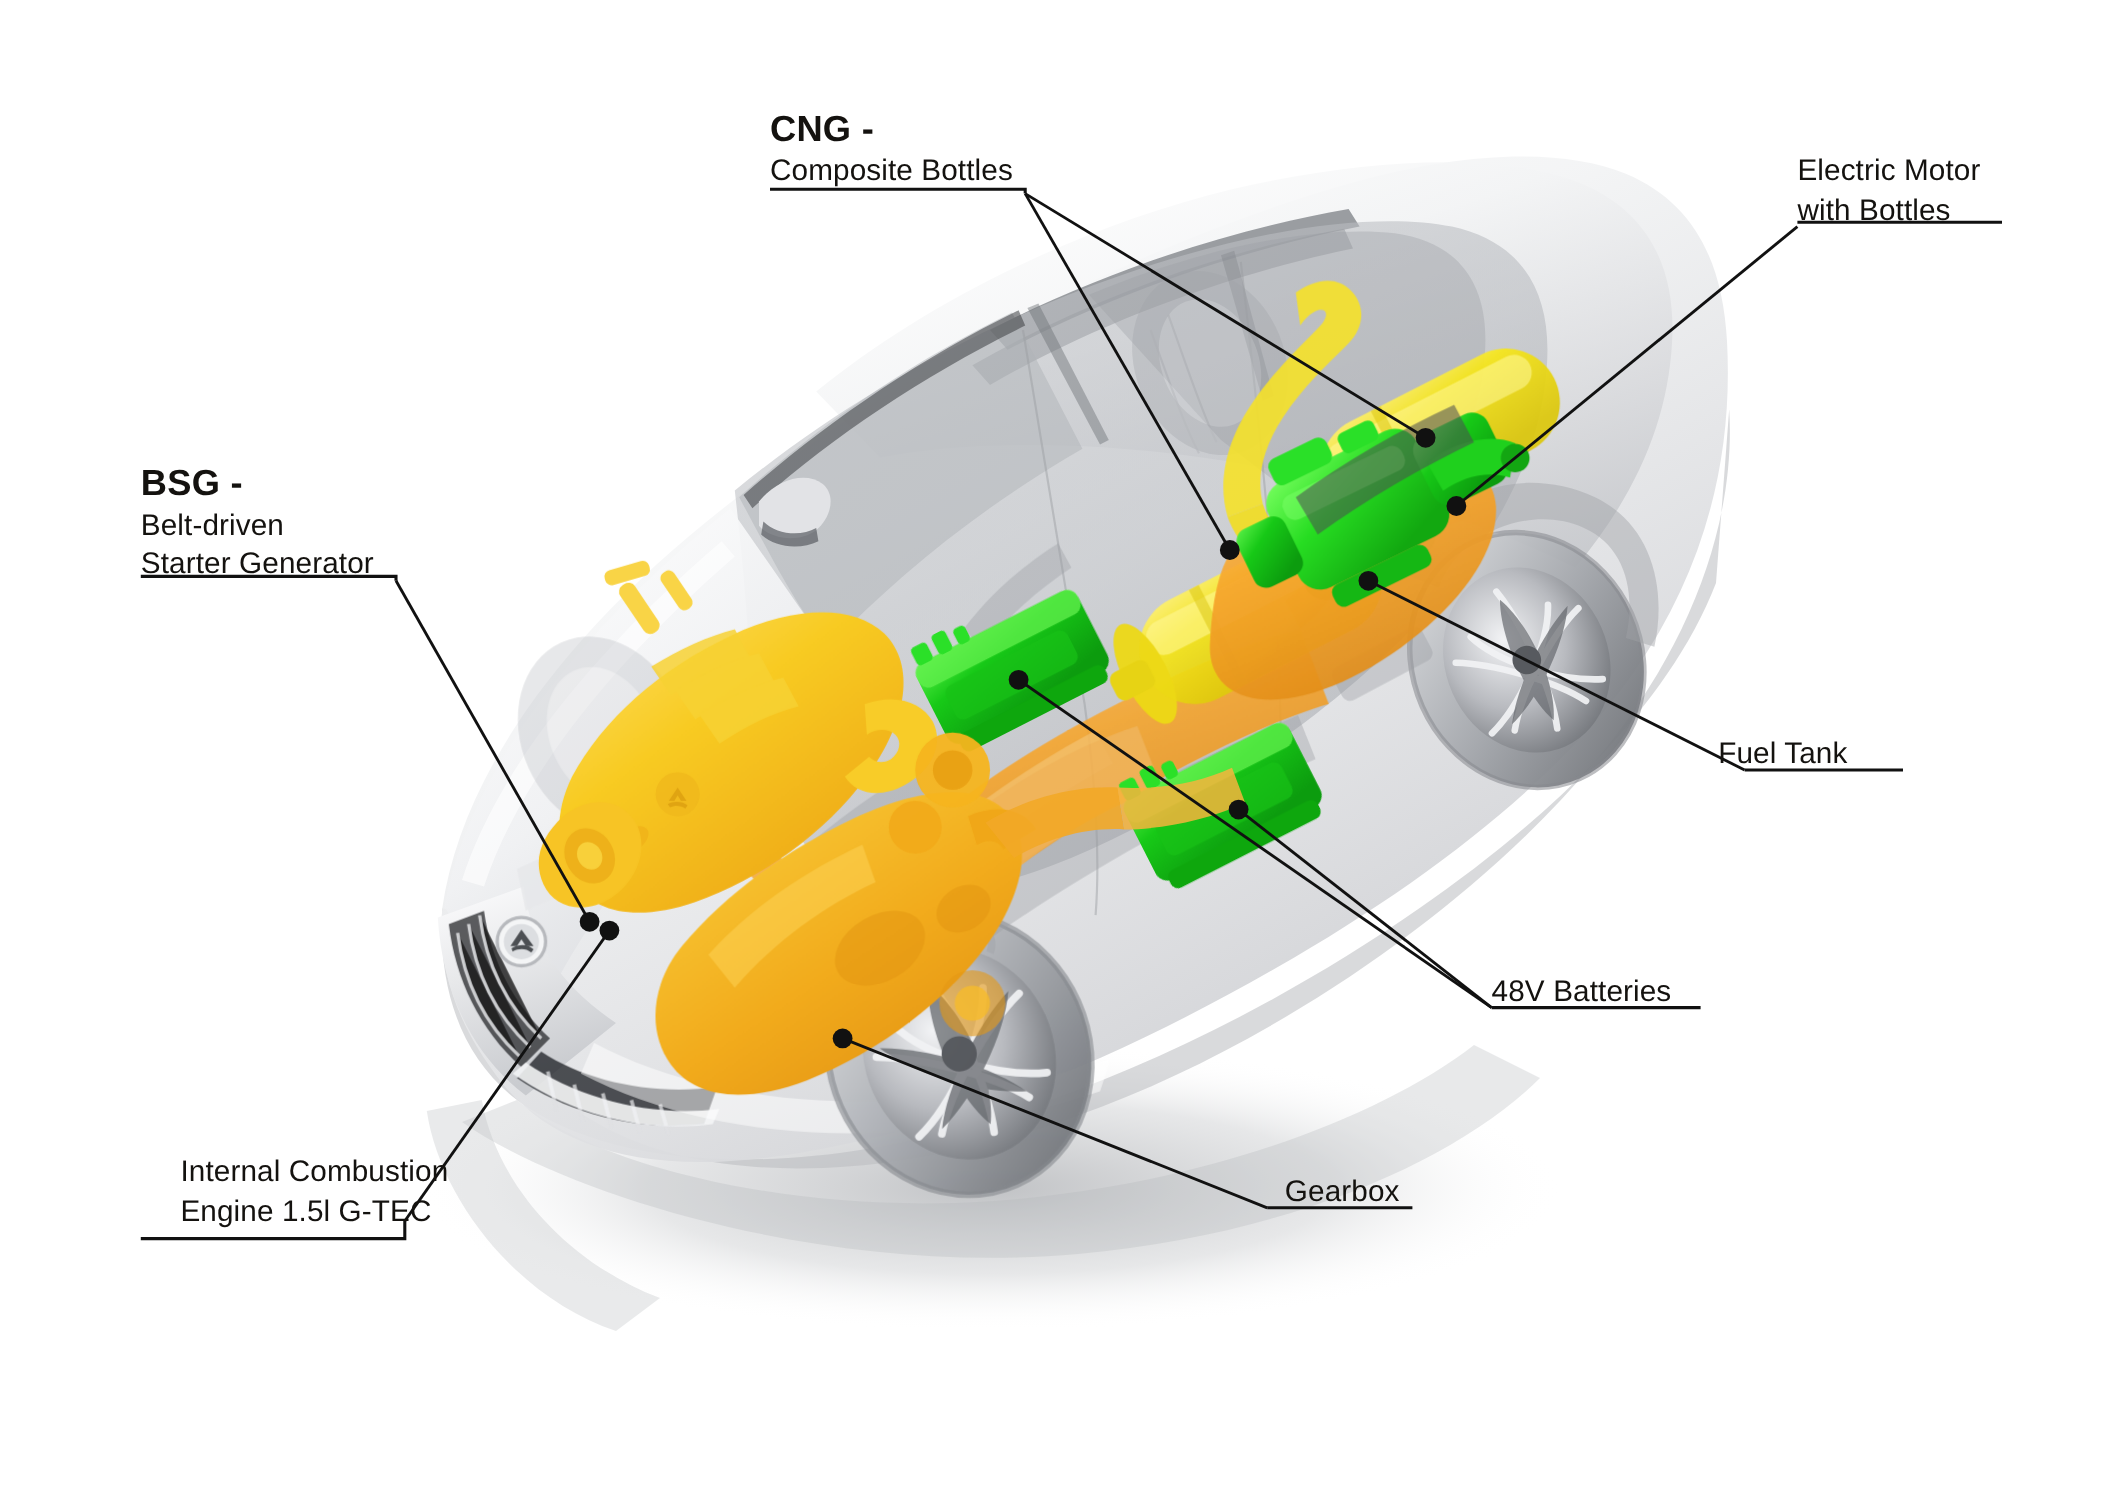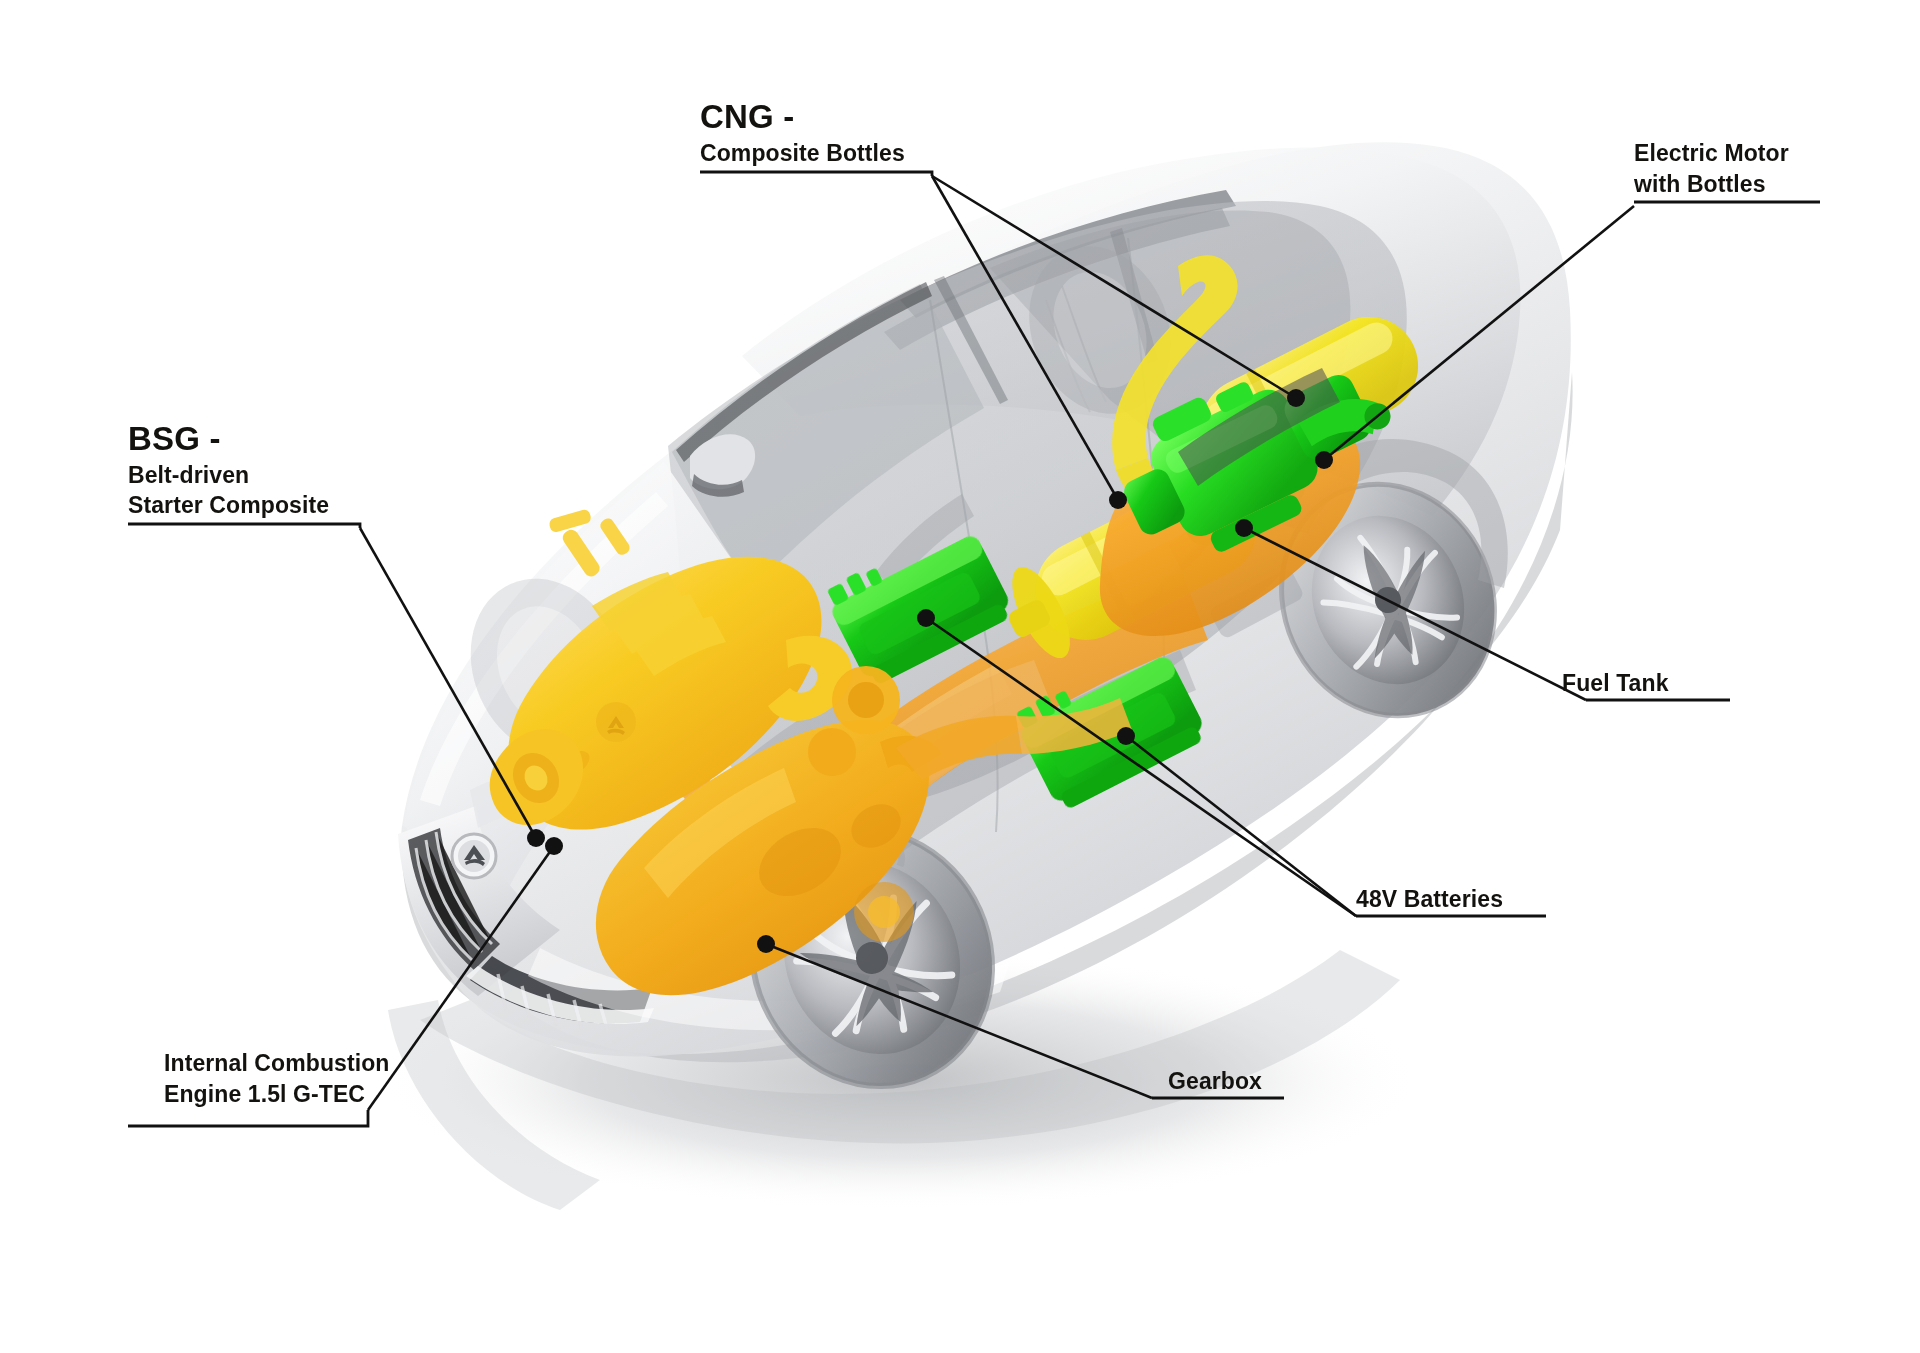--- a/index.html
+++ b/index.html
@@ -11,21 +11,21 @@
   }
   #stage{position:absolute;inset:0;width:1920px;height:985px;background:#fff;}
   #art{position:absolute;left:0;top:0;width:1920px;height:1353px;}
 
   
   .callout{position:absolute;color:#14120f;white-space:nowrap;}
   .callout .big{
     font-size:33px;font-weight:bold;letter-spacing:.2px;line-height:1.26;
   }
   .callout .sml{
-    font-size:23px;font-weight:bold;letter-spacing:.1px;line-height:1.33;
+    font-size:27px;font-weight:normal;letter-spacing:.1px;line-height:1.33;
   }
   .lbl-block{display:block;}
 </style>
 </head>
 <body>
 
 <div id="stage">
 
 <svg id="art" viewBox="0 0 1920 1353" xmlns="http://www.w3.org/2000/svg">
   <defs>
@@ -508,21 +508,21 @@
 </div>
 
 <div class="callout" style="left:1634px;top:138px;">
   <span class="lbl-block sml">Electric Motor</span>
   <span class="lbl-block sml">with Bottles</span>
 </div>
 
 <div class="callout" style="left:128px;top:418px;">
   <span class="lbl-block big">BSG -</span>
   <span class="lbl-block sml">Belt-driven</span>
-  <span class="lbl-block sml">Starter Composite</span>
+  <span class="lbl-block sml">Starter Generator</span>
 </div>
 
 <div class="callout" style="left:1562px;top:668px;">
   <span class="lbl-block sml">Fuel Tank</span>
 </div>
 
 <div class="callout" style="left:1356px;top:884px;text-align:right;">
   <span class="lbl-block sml">48V Batteries</span>
 </div>
 

